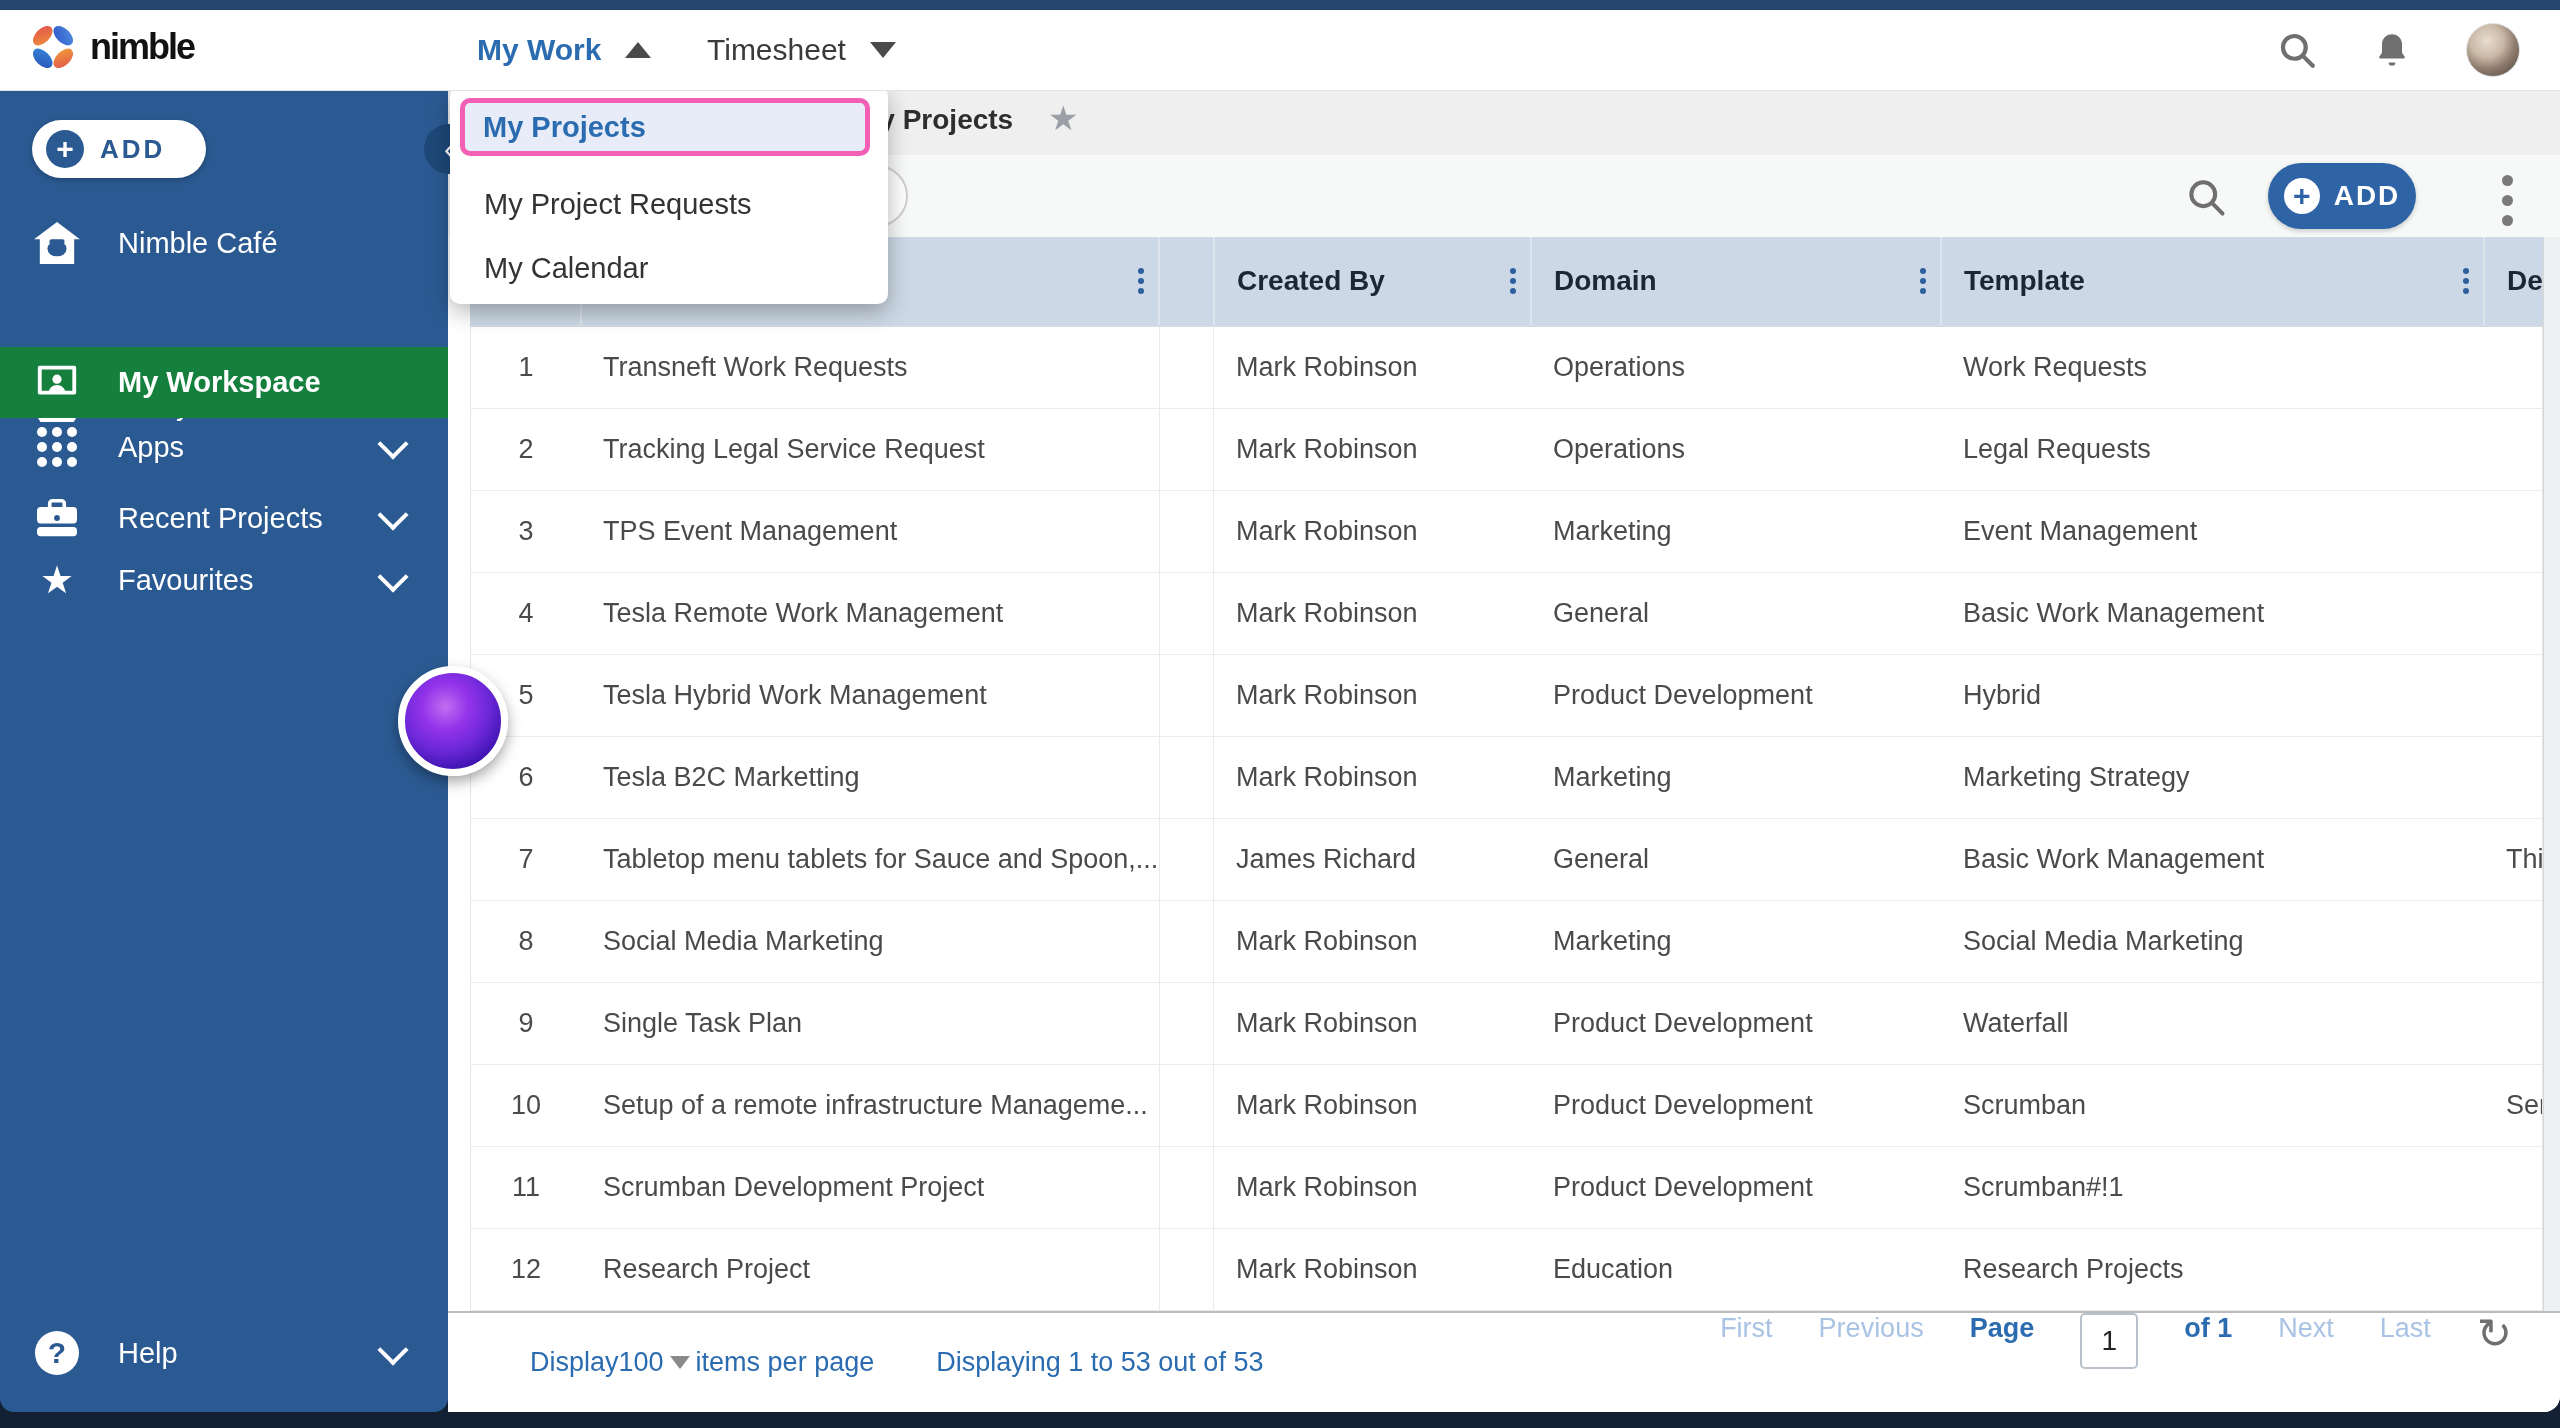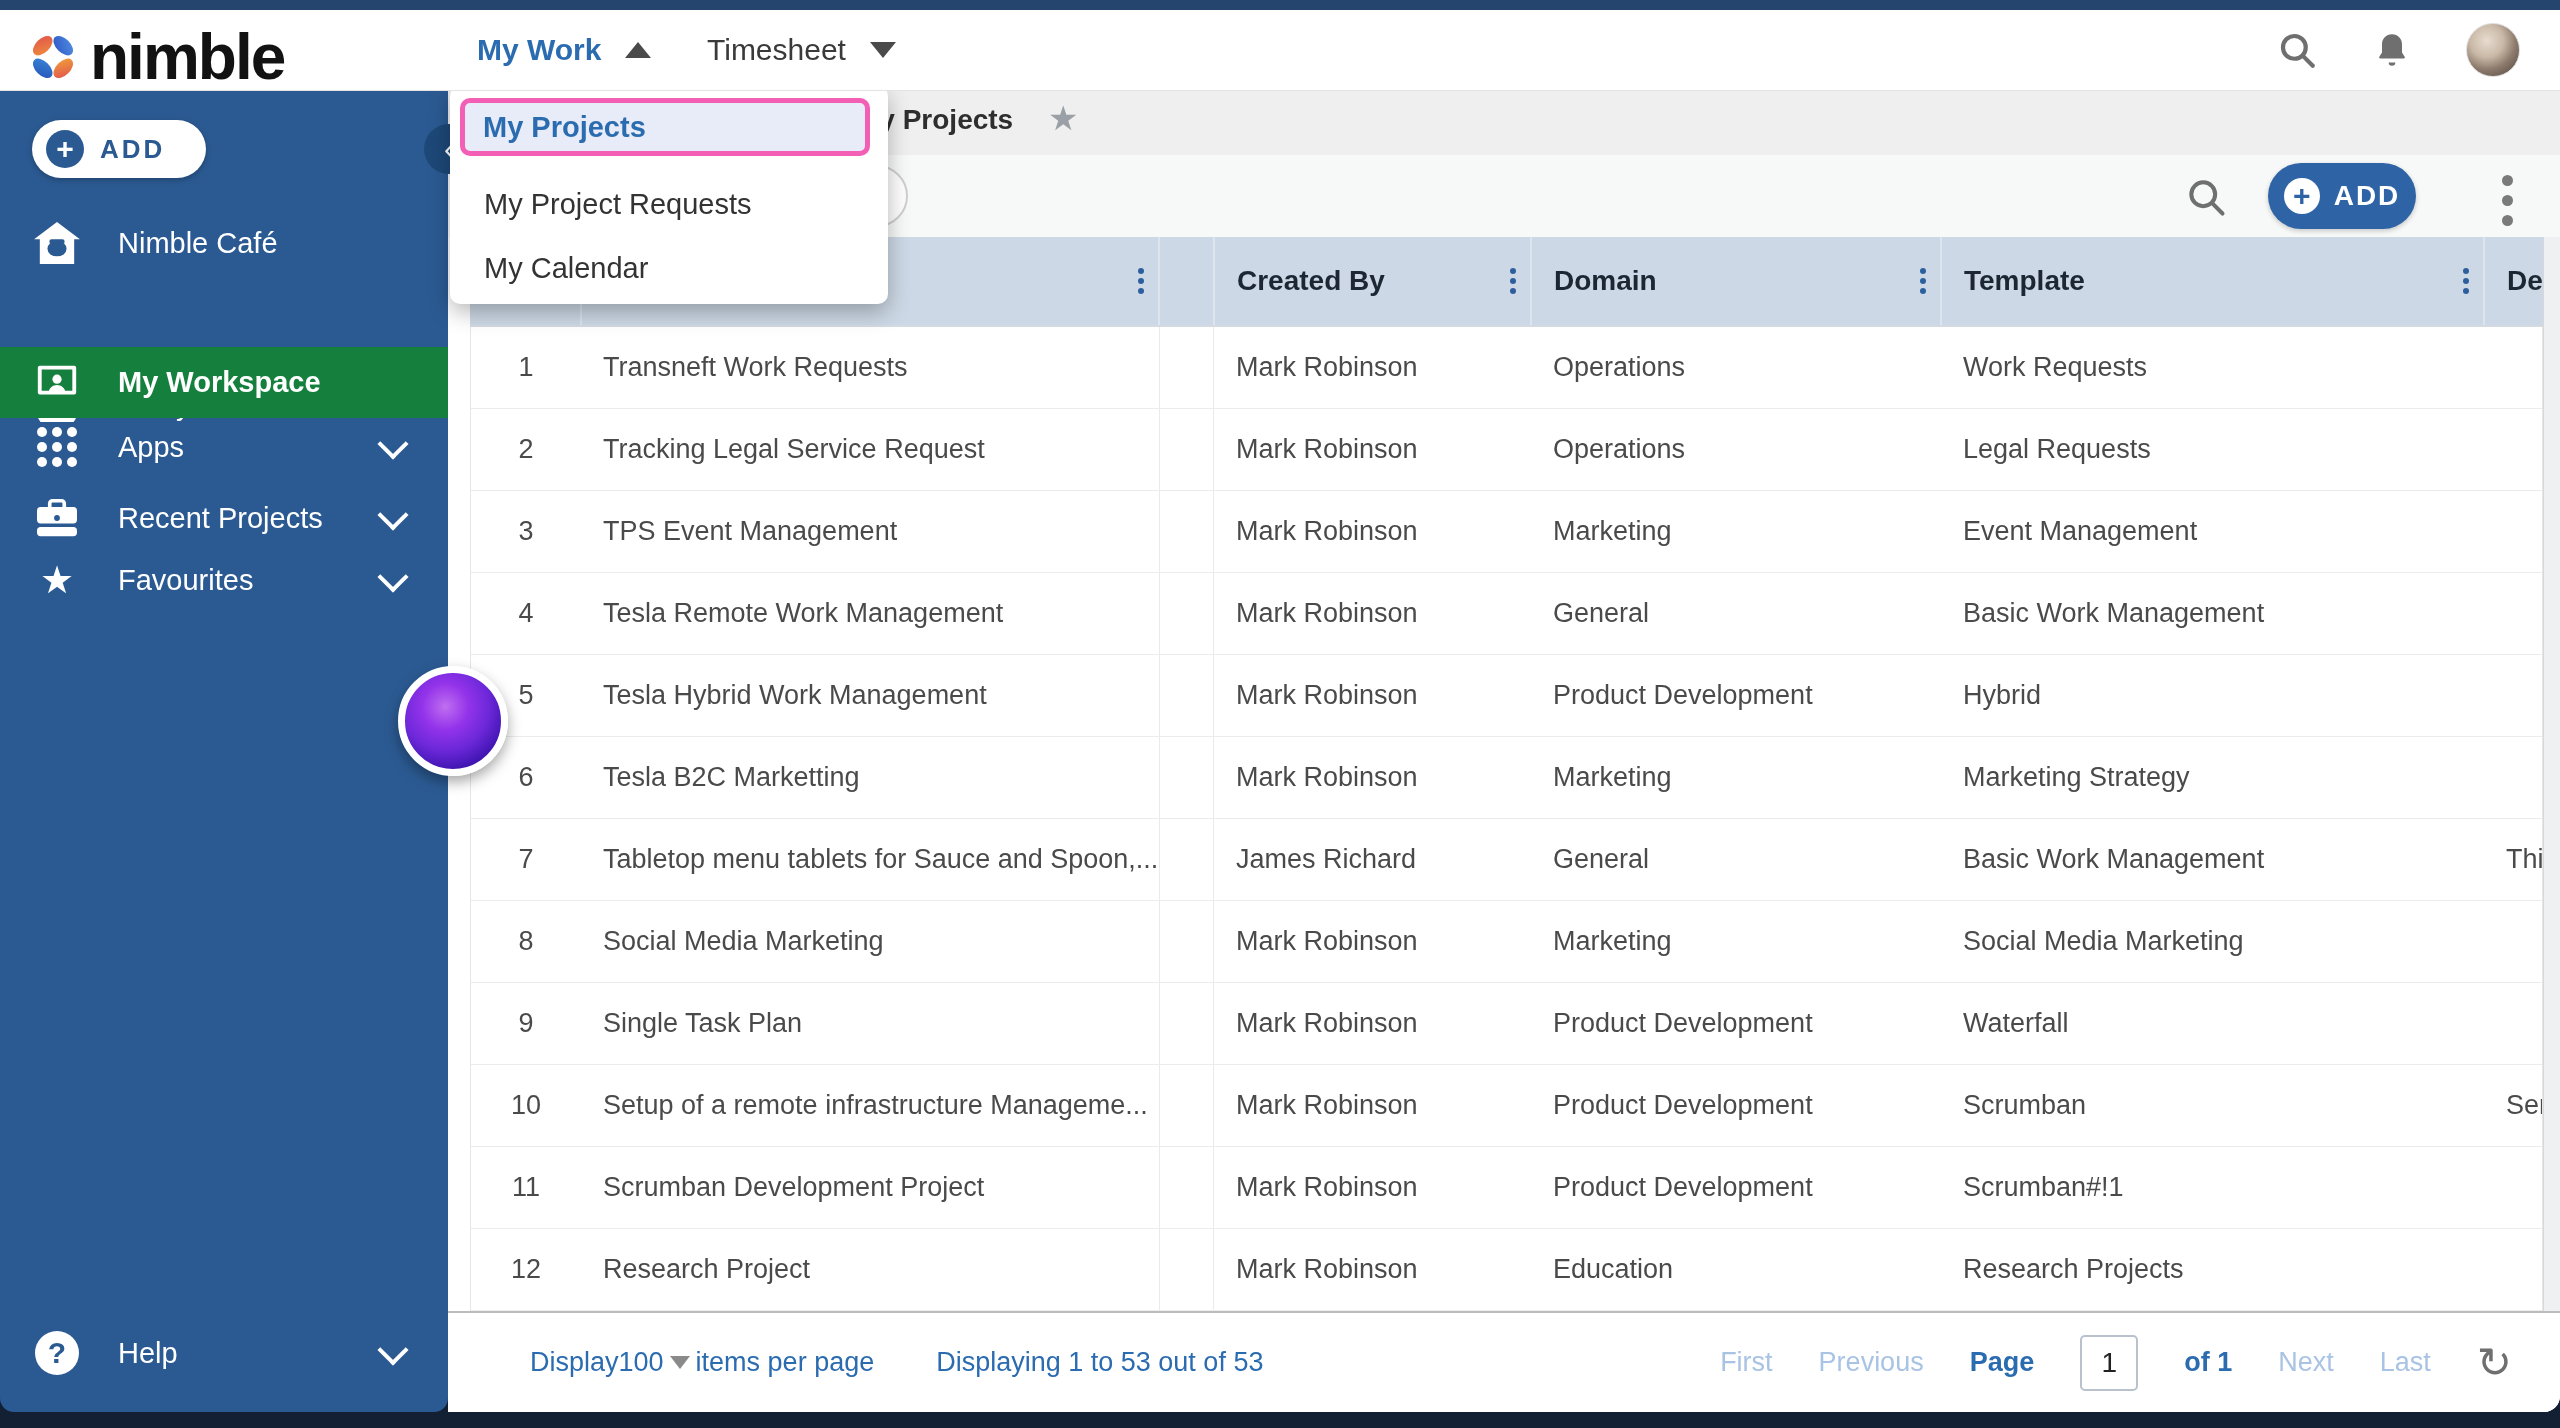--- a/index.html
+++ b/index.html
@@ -5,21 +5,21 @@
   html,body{margin:0;padding:0;}
   body{
     width:2560px;height:1428px;position:relative;overflow:hidden;
     background:#131f33;font-family:"Liberation Sans",sans-serif;
     -webkit-font-smoothing:antialiased;
   }
   
   .top-strip{position:absolute;top:0;left:0;width:2560px;height:10px;background:#25456f;z-index:60;}
   .app-header{position:absolute;top:10px;left:0;width:2560px;height:80px;background:#fff;border-bottom:1px solid #e3e3e3;z-index:55;}
   .logo-wrap{position:absolute;left:26px;top:10px;display:flex;align-items:center;gap:10px;}
-  .logo-text{font-size:64px;font-weight:600;color:#121212;letter-spacing:-2px;}
+  .logo-text{font-size:36px;font-weight:600;color:#121212;letter-spacing:-2px;}
   .nav-item{position:absolute;top:0;height:80px;display:flex;align-items:center;gap:24px;font-size:30px;cursor:pointer;}
   .nav-mywork{left:477px;color:#2b6cb0;font-weight:700;}
   .nav-timesheet{left:707px;color:#3a3a3a;font-weight:400;}
   .tri-up{width:0;height:0;border-left:13px solid transparent;border-right:13px solid transparent;border-bottom:16px solid #4a4a4a;}
   .tri-down{width:0;height:0;border-left:13px solid transparent;border-right:13px solid transparent;border-top:16px solid #4a4a4a;}
   .hdr-icons{position:absolute;right:40px;top:0;height:80px;display:flex;align-items:center;gap:54px;}
   .avatar{width:52px;height:52px;border-radius:50%;
     background:radial-gradient(circle at 38% 32%,#e8ddd0 0%,#c9b8a6 35%,#8d7b6d 60%,#4a4038 100%);
     border:1px solid #ddd;}
   
@@ -75,21 +75,21 @@
   .td.col-num{justify-content:center;color:#4a4a4a;}
   .td.col-sep{border-left:1px solid #eaeaea;border-right:1px solid #eaeaea;}
   .td .txt{margin-left:22px;}
   .td.col-num .txt{margin-left:0;}
   .scroll-track{position:absolute;top:147px;left:2095px;width:17px;height:1074px;background:#eef0f1;border-left:1px solid #d8d8d8;cursor:pointer;}
   
   .pager{position:absolute;top:1221px;left:0;width:100%;height:101px;background:#fff;border-top:2px solid #bcbcbc;box-sizing:border-box;}
   .pager-left{position:absolute;left:82px;top:0;height:100%;display:flex;align-items:center;font-size:27px;color:#2b6cb0;}
   .pp-tri{width:0;height:0;border-left:10px solid transparent;border-right:10px solid transparent;border-top:13px solid #8a8a8a;margin:0 6px;cursor:pointer;}
   .pager-displaying{margin-left:62px;}
-  .pager-right{position:absolute;right:48px;top:0;height:100%;display:flex;align-items:center;gap:46px;font-size:27px;}
+  .pager-right{position:absolute;right:48px;top:0;height:100%;display:flex;align-items:flex-start;gap:46px;font-size:27px;}
   .pg-disabled{color:#a9c3e4;cursor:default;}
   .pg-label{color:#2b6cb0;font-weight:700;}
   .page-input{width:50px;height:50px;border:2px solid #b9c2cc;border-radius:5px;text-align:center;font-size:28px;color:#222;font-family:"Liberation Sans",sans-serif;}
   .refresh{font-size:42px;color:#6f6f6f;cursor:pointer;line-height:42px;}
   
   .dropdown{position:absolute;left:450px;top:86px;width:438px;height:218px;background:#fff;border-radius:10px;
     box-shadow:0 8px 22px rgba(0,0,0,.28);z-index:40;}
   .dd-item-hl{position:absolute;left:10px;top:12px;width:410px;height:58px;background:#e7ecf8;border:5px solid #f35fb5;border-radius:10px;
     display:flex;align-items:center;box-sizing:border-box;cursor:pointer;}
   .dd-item-hl span{margin-left:18px;color:#2b6cb0;font-size:29px;font-weight:600;}

